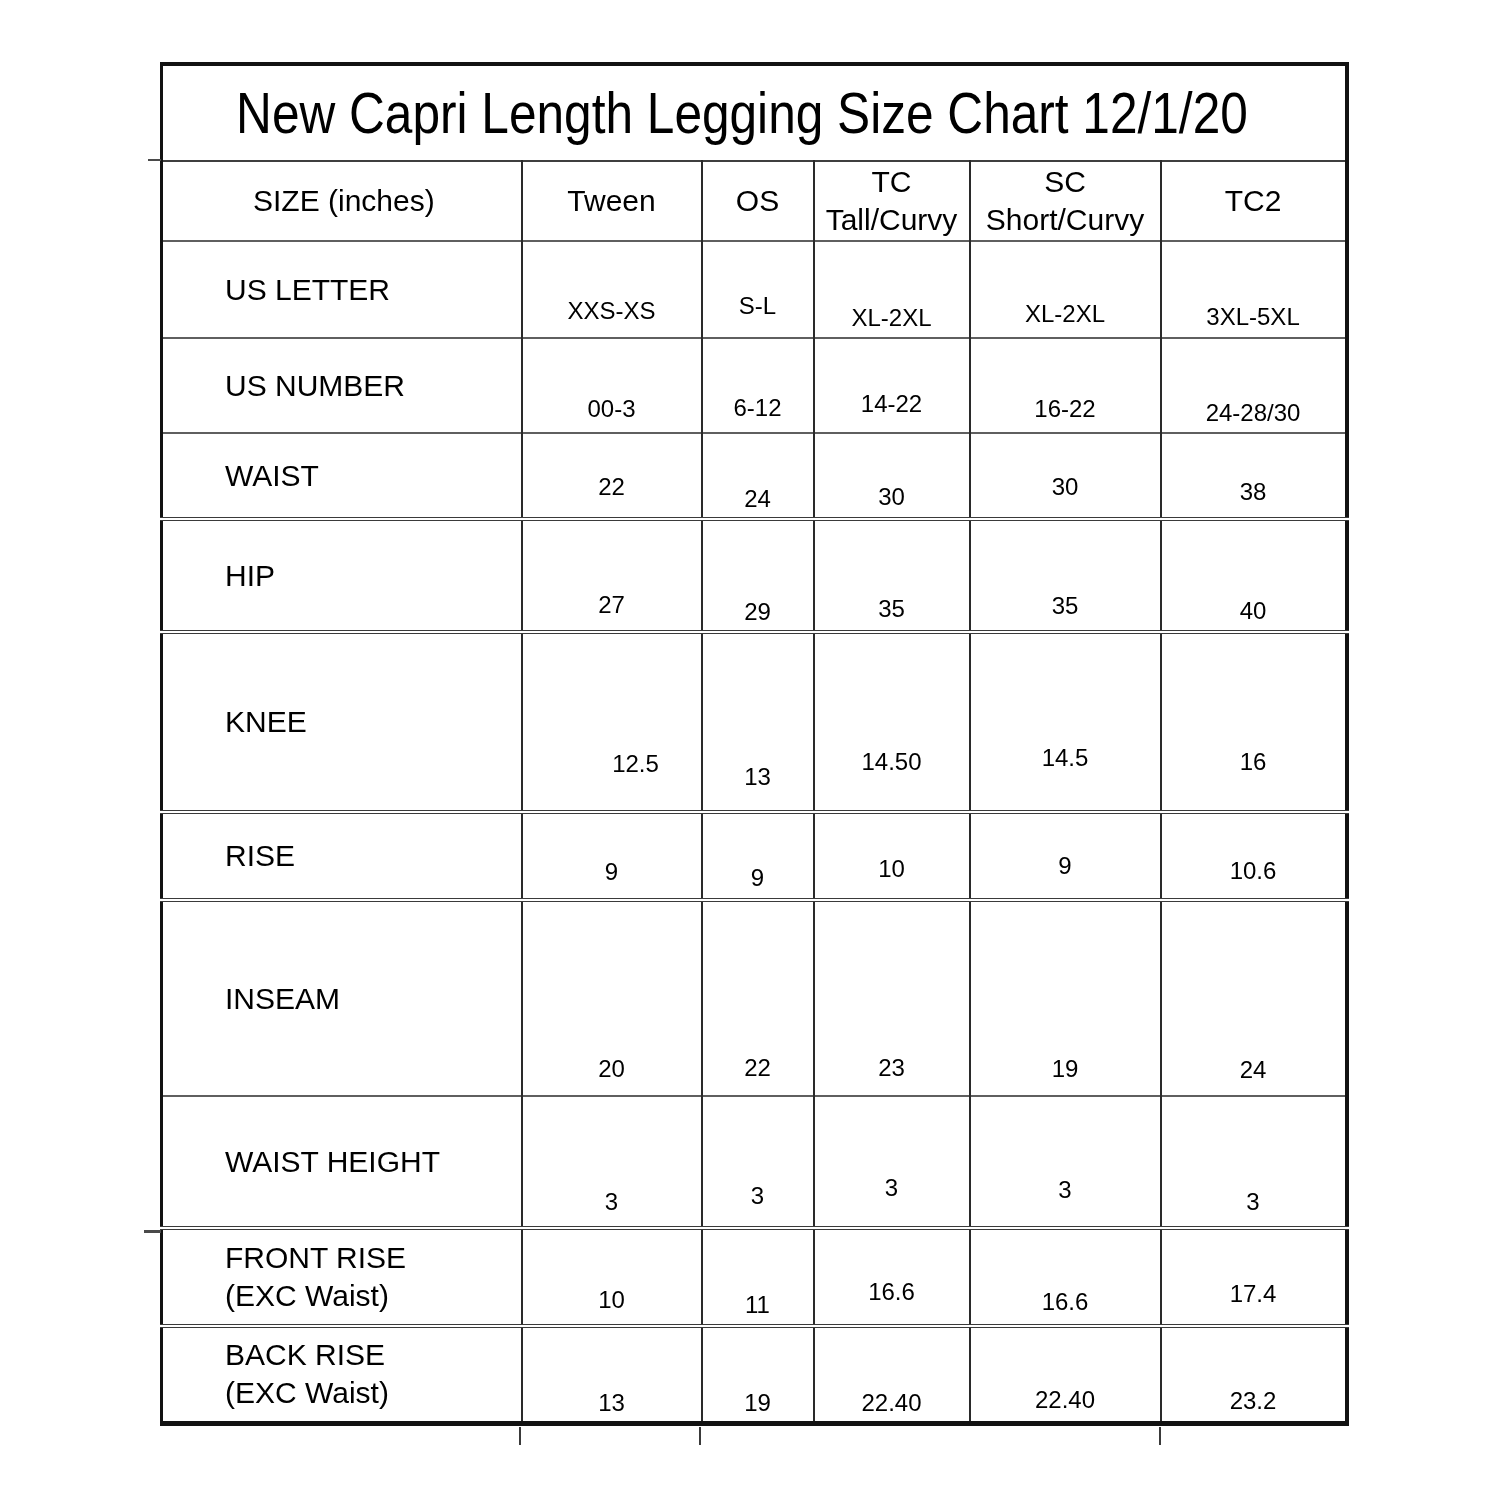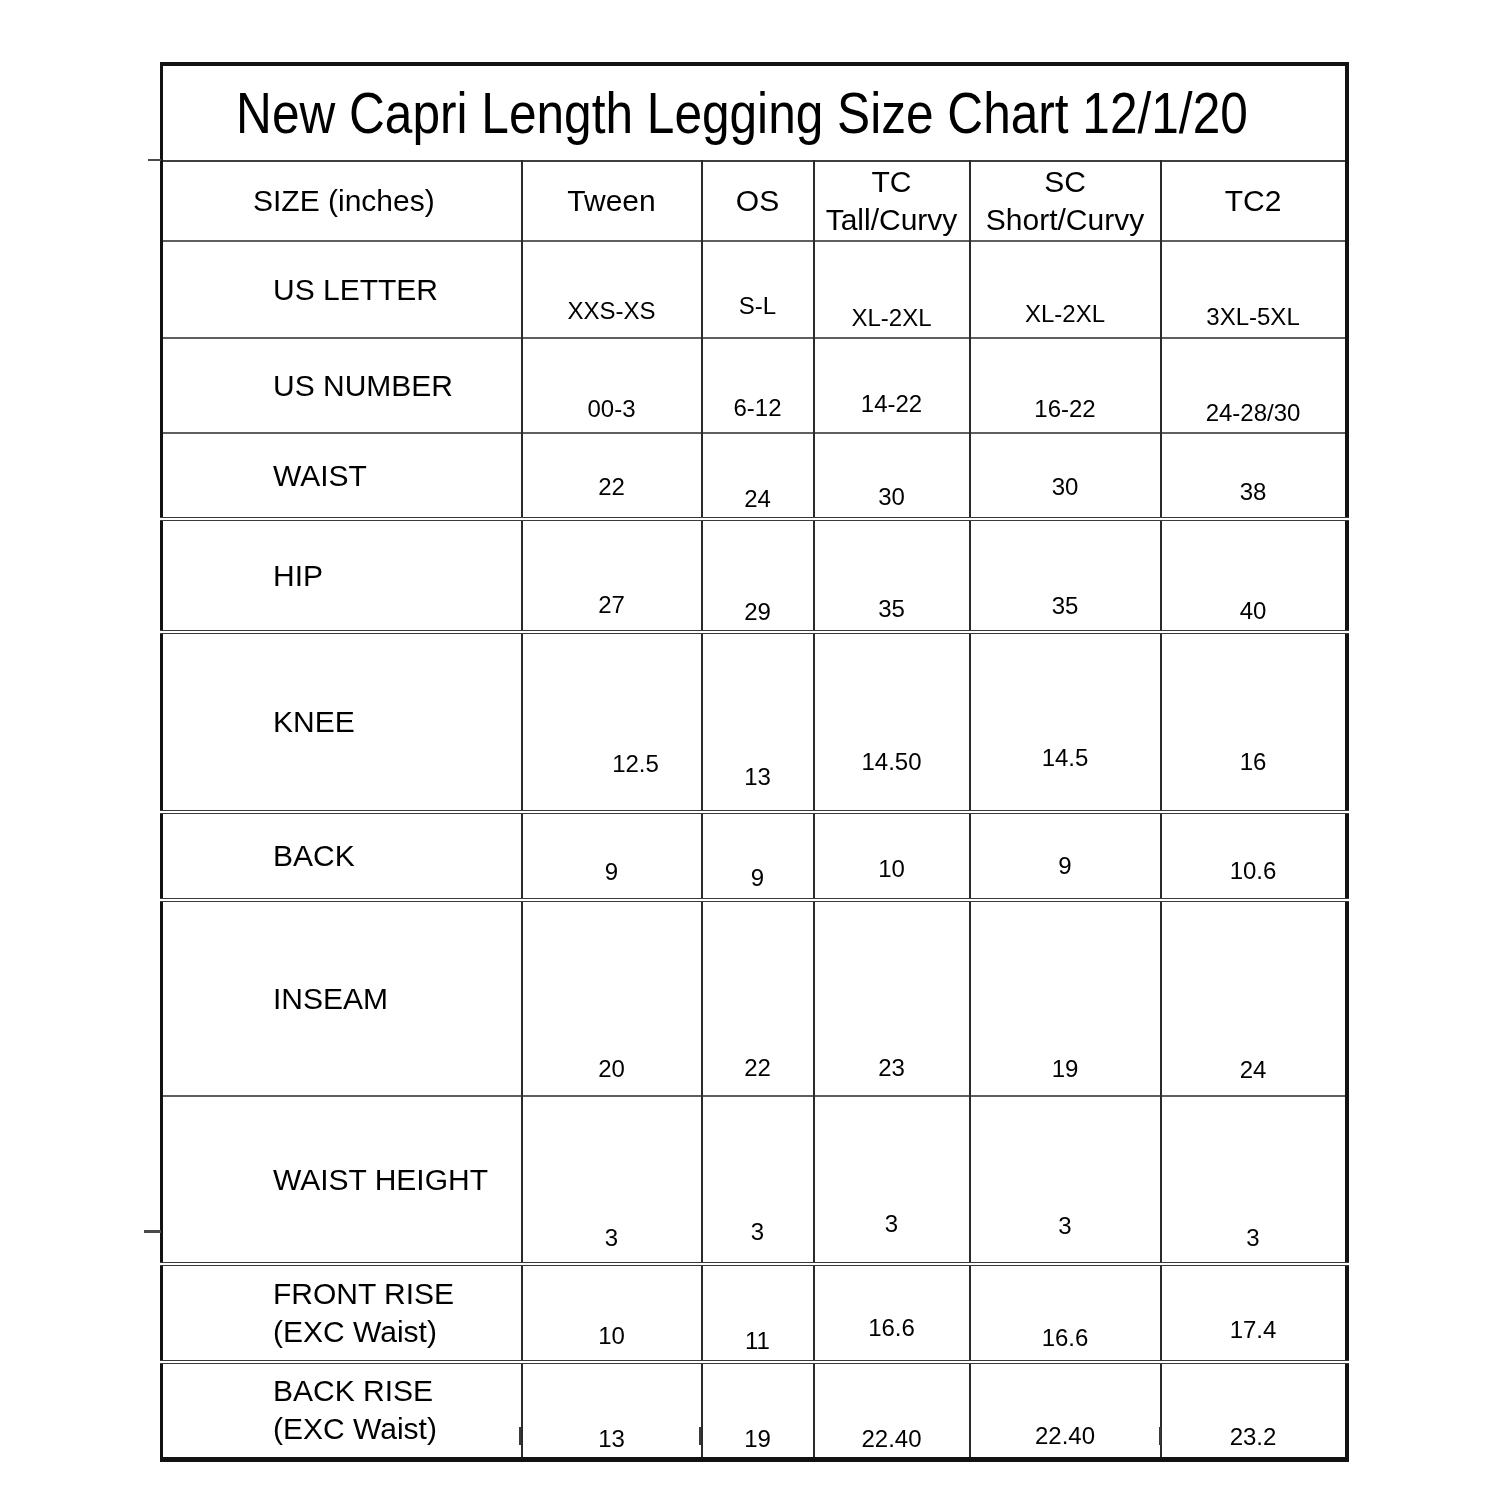--- a/index.html
+++ b/index.html
@@ -61,21 +61,21 @@
   .header-cell.size-col {
     text-align: left;
     padding-left: 90px;
   }
   .label-cell {
     vertical-align: middle;
     text-align: left;
     padding-left: 62px;
     font-size: 30px;
   }
-  .label-cell .label-line { line-height: 38px; margin-left: 48px; }
+  .label-cell .label-line { line-height: 38px; }
   .value-cell {
     vertical-align: bottom;
     text-align: center;
     font-size: 24px;
   }
   .value-cell .value {
     line-height: 36px;
   }
   .stub-v {
     position: absolute;
@@ -226,21 +226,21 @@
           </td>
           <td class="value-cell inner">
             <div class="value" style="padding-bottom: 34px;">14.5</div>
           </td>
           <td class="value-cell last">
             <div class="value" style="padding-bottom: 30px;">16</div>
           </td>
         </tr>
         <tr class="sep-heavy" style="height: 88px;">
           <td class="label-cell inner">
-            <div class="label-line">BACK</div>
+            <div class="label-line">RISE</div>
           </td>
           <td class="value-cell inner">
             <div class="value" style="padding-bottom: 8px;">9</div>
           </td>
           <td class="value-cell inner">
             <div class="value" style="padding-bottom: 2px;">9</div>
           </td>
           <td class="value-cell inner">
             <div class="value" style="padding-bottom: 11px;">10</div>
           </td>
@@ -264,21 +264,21 @@
           <td class="value-cell inner">
             <div class="value" style="padding-bottom: 9px;">23</div>
           </td>
           <td class="value-cell inner">
             <div class="value" style="padding-bottom: 8px;">19</div>
           </td>
           <td class="value-cell last">
             <div class="value" style="padding-bottom: 7px;">24</div>
           </td>
         </tr>
-        <tr class="sep-thin" style="height: 168px;">
+        <tr class="sep-thin" style="height: 132px;">
           <td class="label-cell inner">
             <div class="label-line">WAIST HEIGHT</div>
           </td>
           <td class="value-cell inner">
             <div class="value" style="padding-bottom: 6px;">3</div>
           </td>
           <td class="value-cell inner">
             <div class="value" style="padding-bottom: 12px;">3</div>
           </td>
           <td class="value-cell inner">

